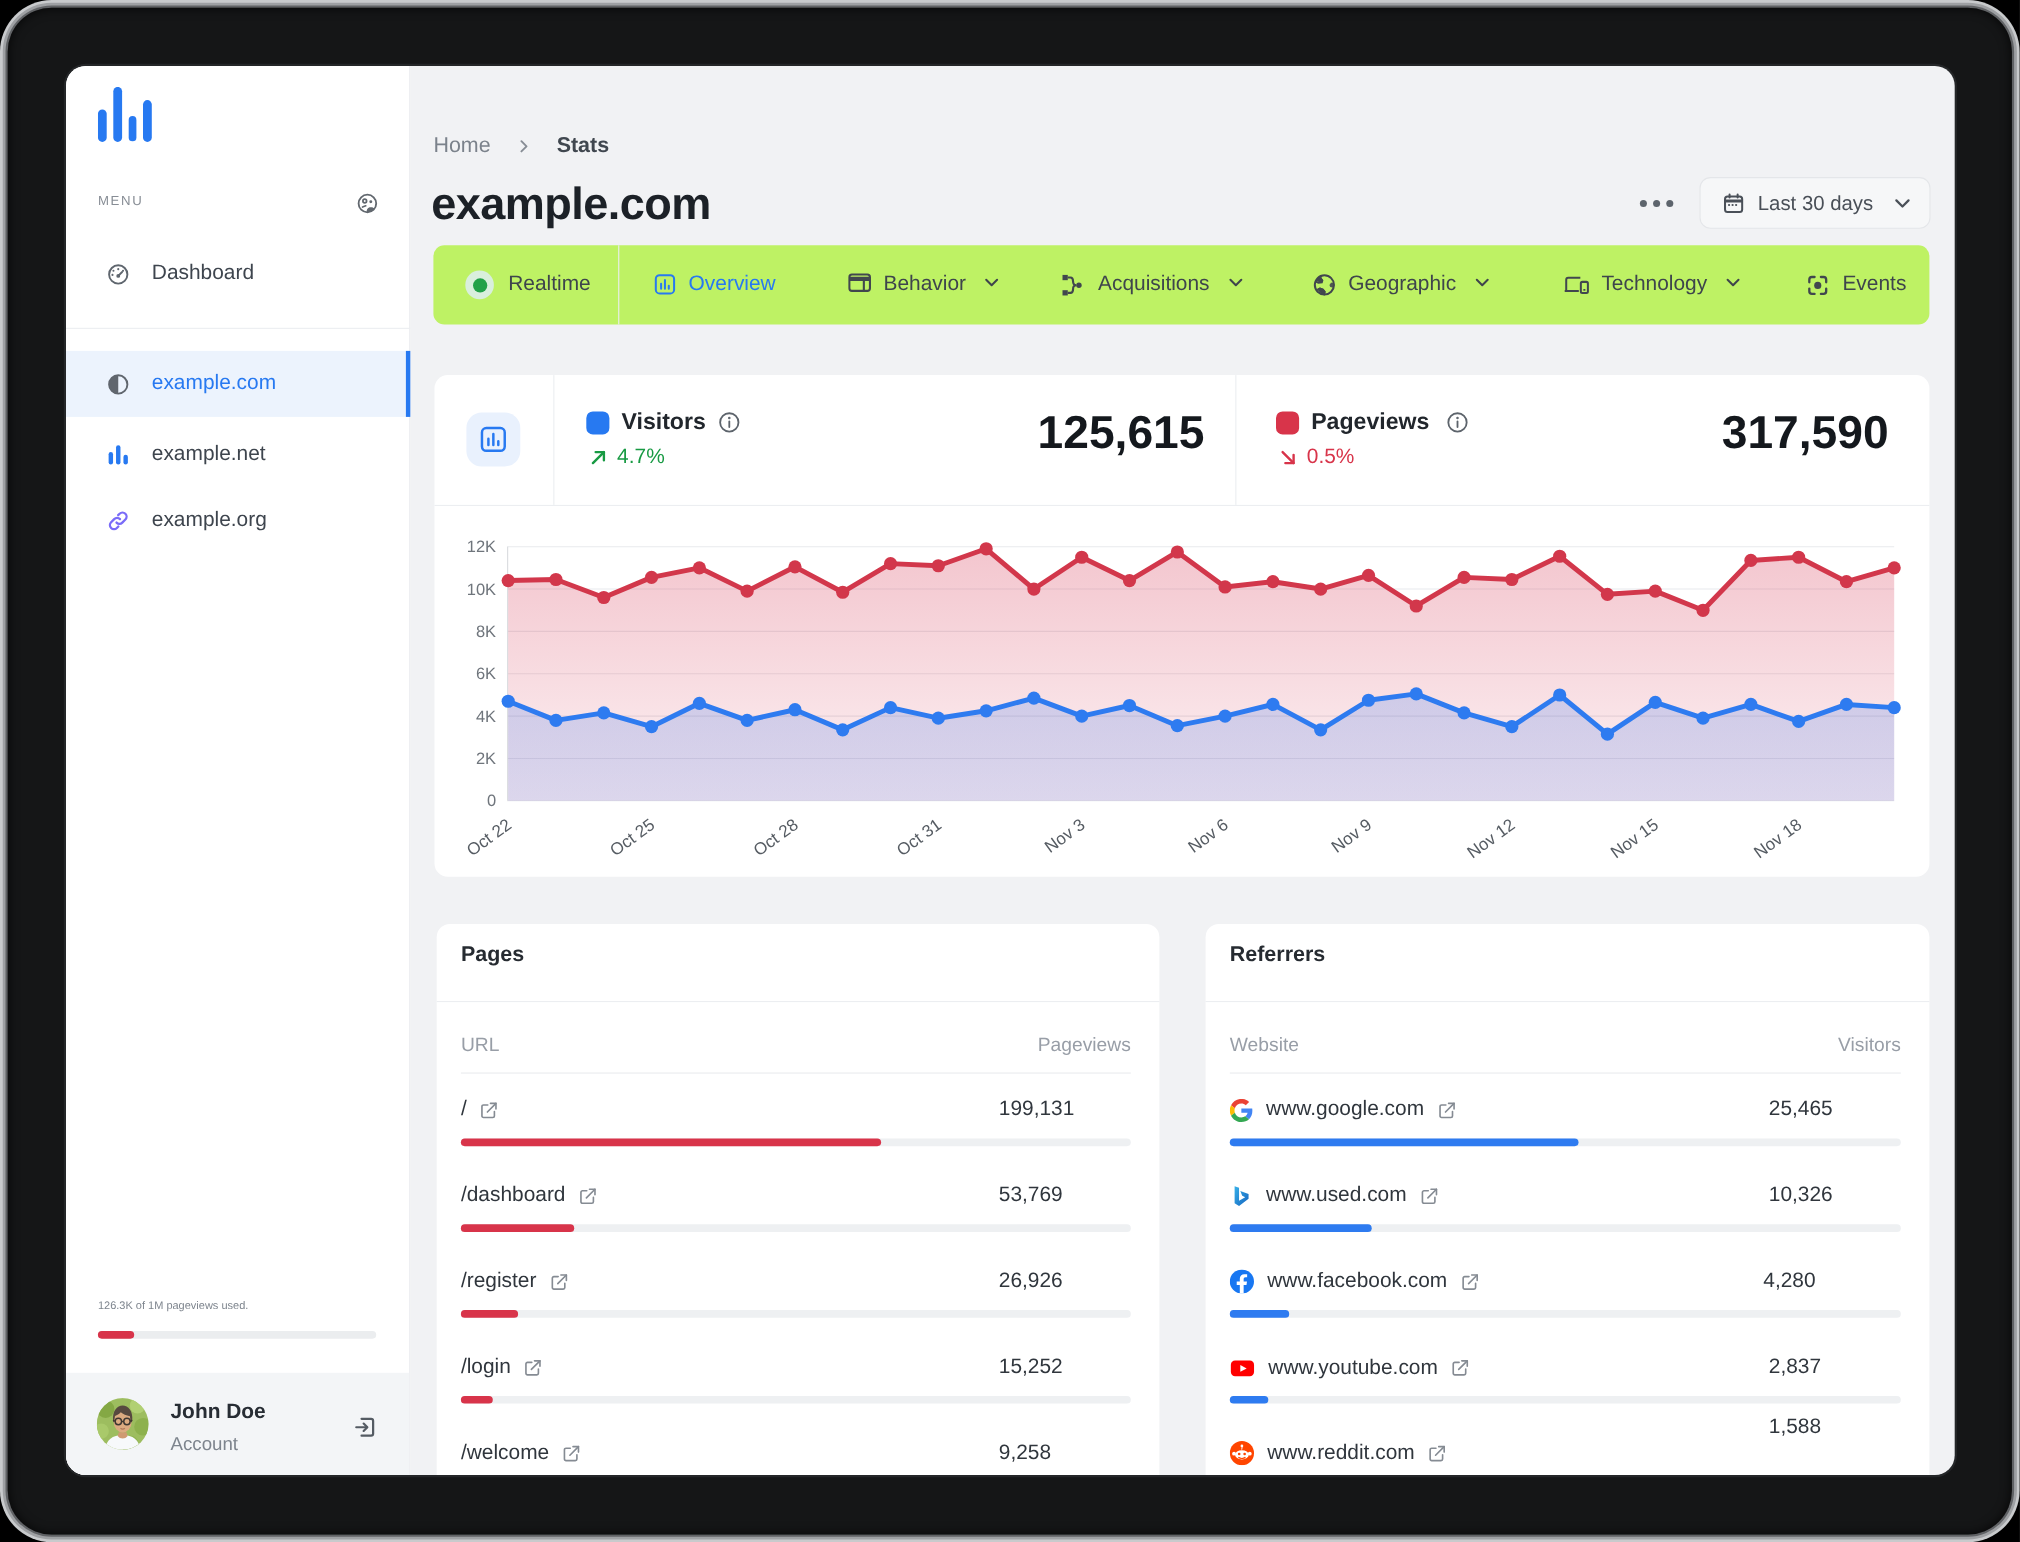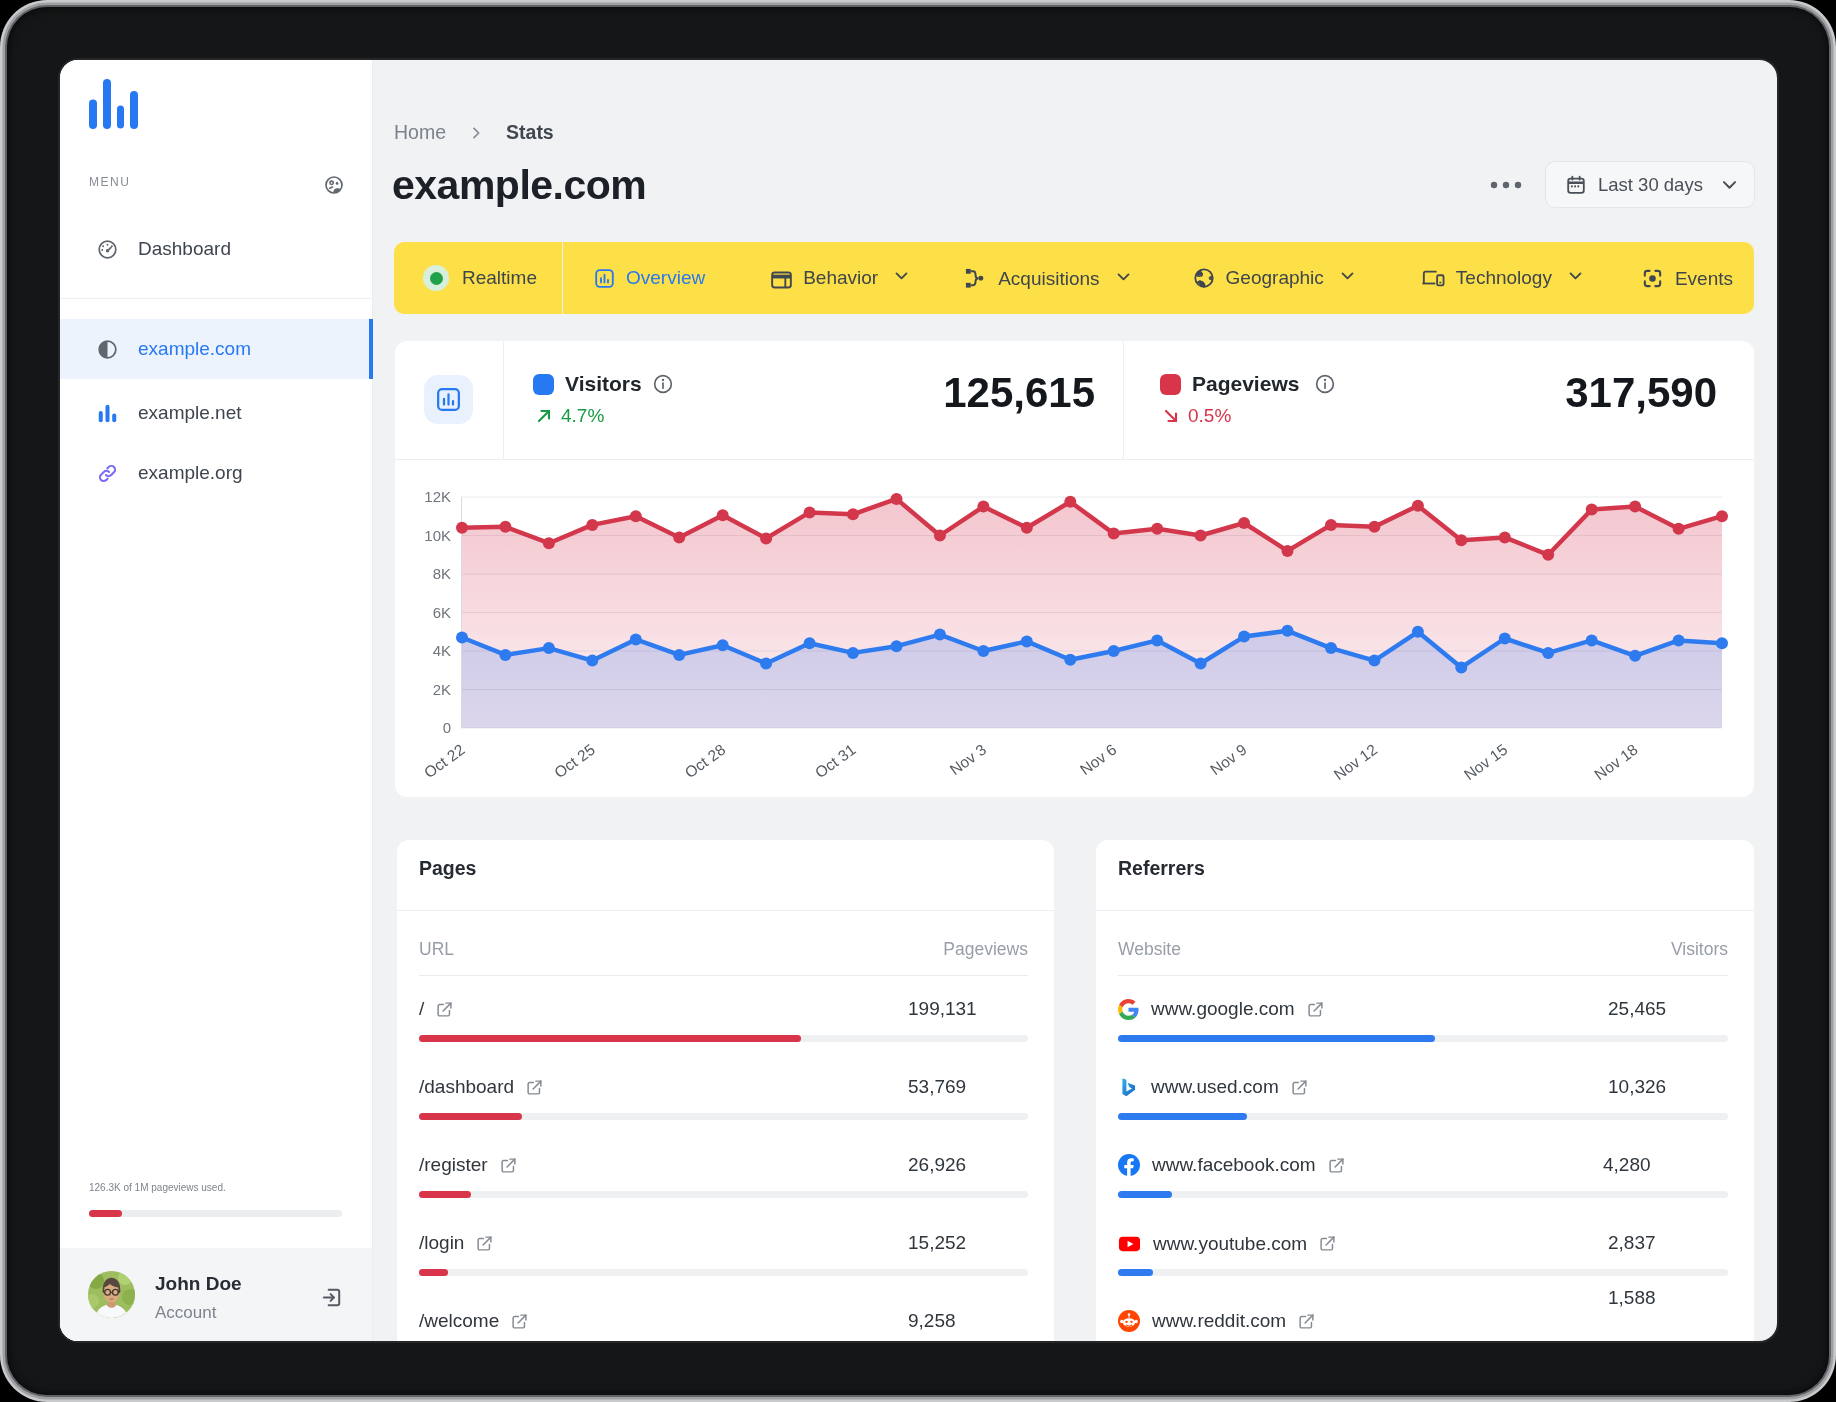--- a/index.html
+++ b/index.html
@@ -18,22 +18,22 @@
 .uarea{position:absolute;left:0;top:1188px;width:312px;height:93px;background:#f3f5f7}
 .uname{position:absolute;left:95px;top:1213px;font-size:19px;font-weight:700;color:#272d34}
 .urole{position:absolute;left:95px;top:1243px;font-size:17px;color:#7d848d}
 
 .crumb{position:absolute;left:334px;top:61px;font-size:19.5px;color:#7b828b;display:flex;align-items:center;gap:22px}
 .crumb b{color:#40474f;font-weight:700}
 .h1{position:absolute;left:332px;top:102px;font-size:41px;font-weight:700;color:#1c2127;letter-spacing:-.5px}
 .dots{position:absolute;left:1429px;top:120px;width:34px;height:10px}
 .btn30{position:absolute;left:1485px;top:101px;width:210px;height:47px;background:#f6f7f8;border:1px solid #e4e6e9;border-radius:10px;display:flex;align-items:center;gap:11px;padding-left:19px;font-size:18.5px;color:#494f57}
 
-.tabs{position:absolute;left:334px;top:182px;width:1360px;height:72px;background:#fde047;border-radius:10px;display:flex;align-items:center}
-.tab{display:flex;align-items:flex-end;gap:11px;font-size:19px;color:#3e454c}
+.tabs{position:absolute;left:334px;top:163px;width:1360px;height:72px;background:#bef264;border-radius:10px;display:flex;align-items:center}
+.tab{display:flex;align-items:flex-start;gap:11px;font-size:19px;color:#3e454c}
 .tab.blue{color:#2779f1}
 .rt{width:169px;align-self:stretch;border-right:1px solid #eceef1;display:flex;align-items:center;gap:13px;padding-left:29px}
 .gdot{width:26px;height:26px;border-radius:50%;background:#d9efdd;display:flex;align-items:center;justify-content:center}
 .gdot i{display:block;width:13px;height:13px;border-radius:50%;background:#21a148}
 
 .card{position:absolute;background:#fff;border-radius:12px}
 .bigcard{left:335px;top:281px;width:1359px;height:456px}
 .statdiv{position:absolute;left:108px;top:0;width:1px;height:118px;background:#eceef1}
 .statdiv2{position:absolute;left:728px;top:0;width:1px;height:118px;background:#eceef1}
 .stathr{position:absolute;left:0;top:118px;width:1359px;height:1px;background:#eceef1}

